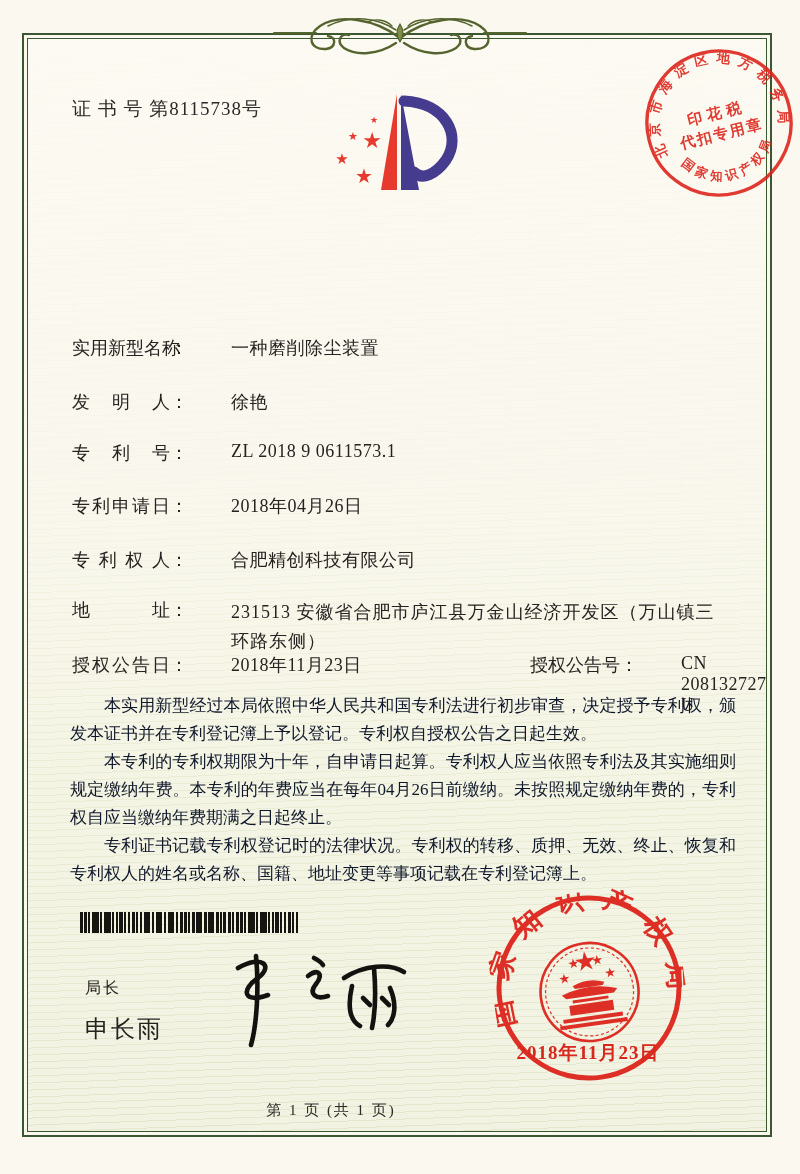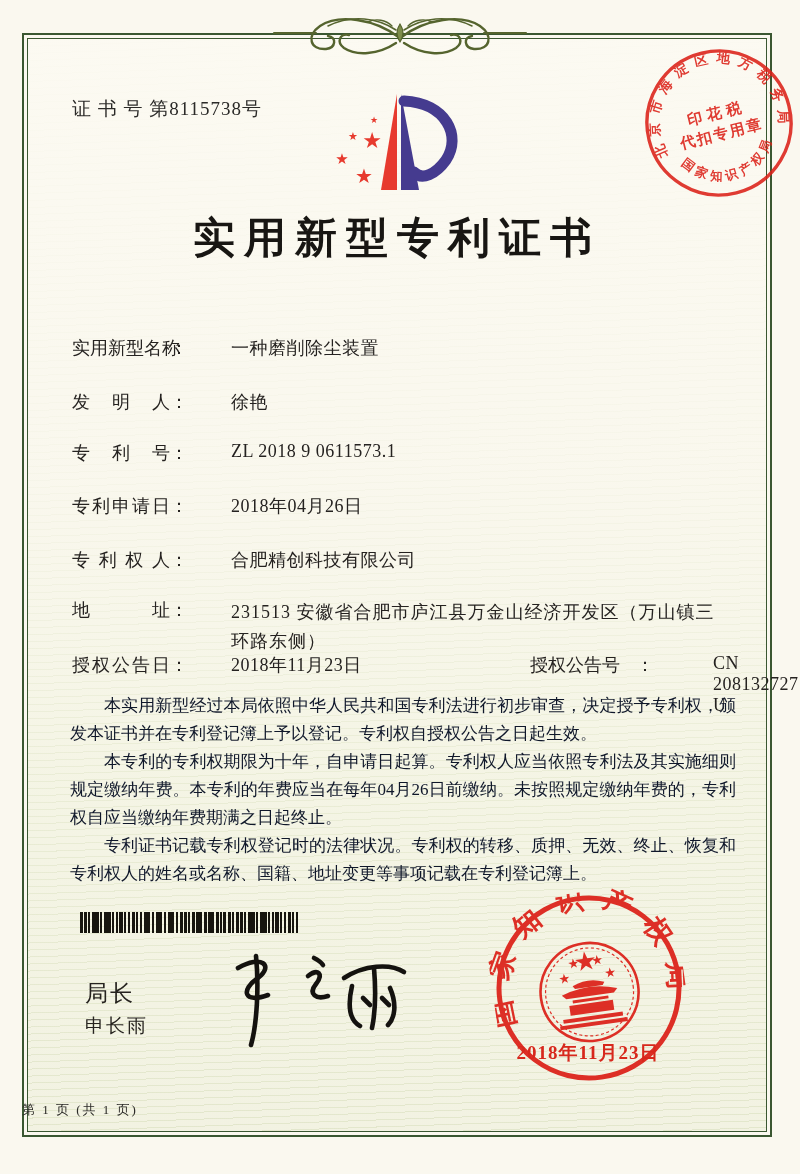--- a/index.html
+++ b/index.html
@@ -43,57 +43,57 @@
 
   
   .frow { position:absolute; left:72px; display:flex; font-size:18px; color:#252220; }
   .flabel {
     display:inline-block; width:98px;
     text-align:justify; text-align-last:justify; white-space:nowrap;
   }
   .fcolon { display:inline-block; margin-right:8px; }
   .fval { letter-spacing:.5px;margin-left:35px; }
   .addr .fval { max-width:486px; line-height:29px; letter-spacing:1px; }
-  .grant2 { position:absolute; left:458px; top:0; display:flex;gap:16px; }
+  .grant2 { position:absolute; left:458px; top:0; display:flex; }
   .grant2 .flabel { width:90px; }
 
   
   .body-text {
     position:absolute; left:70px; top:692px; width:666px;
     font-size:17px; line-height:28px; text-align:justify; color:#0f172a;
   }
   .body-text p { text-indent:2em; }
 
   
   .barcode {
     position:absolute; left:80px; top:912px; width:218px; height:21px;
     background-image:
       repeating-linear-gradient(90deg, #17150f 0 2px, rgba(0,0,0,0) 2px 4px),
       repeating-linear-gradient(90deg, #17150f 0 1px, rgba(0,0,0,0) 1px 6px),
       repeating-linear-gradient(90deg, #17150f 0 3px, rgba(0,0,0,0) 3px 13px);
   }
 
   
-  .commissioner-label { position:absolute; left:85px; top:978px;  font-size:23px; letter-spacing:2px; font-family:Liberation Sans, sans-serif; }
-  .commissioner-name  { position:absolute; left:85px; top:1013px; font-size:19px; letter-spacing:2px; font-family:"Liberation Sans","DejaVu Sans",sans-serif; }
+  .commissioner-label { position:absolute; left:85px; top:978px;  font-size:16px; letter-spacing:2px; font-family:Liberation Sans, sans-serif; }
+  .commissioner-name  { position:absolute; left:85px; top:1013px; font-size:24px; letter-spacing:2px; font-family:"Liberation Sans","DejaVu Sans",sans-serif; }
   .signature { position:absolute; left:218px; top:948px; }
 
   
   .seal { position:absolute; left:493px; top:892px; transform:rotate(-8deg); opacity:.93; }
   .seal-date {
     position:absolute; left:496px; top:1040px; width:184px; text-align:center;
     font-size:19px; color:#d7281c; letter-spacing:1px; font-weight:bold;
   }
 
   
   .tax-stamp { position:absolute; left:642px; top:46px; transform:rotate(-14deg); opacity:.88; }
 
   .footer {
     position:absolute; left:22px; top:1101px; width:618px;
-    text-align:left; font-size:13px; letter-spacing:2px; color:#2b2a27;
+    text-align:center; font-size:15px; letter-spacing:2px; color:#2b2a27;
   }
 
   .ornament { position:absolute; left:272px; top:10px; }
 
   svg text { font-family:"Liberation Serif","DejaVu Serif",serif; }
 </style>
 </head>
 <body>
 
 <div class="page">
@@ -128,21 +128,20 @@
     <polygon points="63,10 47,106 63,106" fill="#e73a2e"></polygon>
     <polygon points="67,10 67,106 85,106" fill="#453b8f"></polygon>
     <path d="M70,17 C112,19 128,52 112,76 C102,90 88,97 80,88" stroke="#453b8f" stroke-width="11" fill="none" stroke-linecap="round"></path>
     <text x="38" y="64" font-size="22" fill="#e73a2e" text-anchor="middle">★</text>
     <text x="30" y="99" font-size="20" fill="#e73a2e" text-anchor="middle">★</text>
     <text x="8" y="80" font-size="15" fill="#e73a2e" text-anchor="middle">★</text>
     <text x="19" y="56" font-size="11" fill="#e73a2e" text-anchor="middle">★</text>
     <text x="40" y="39" font-size="9" fill="#e73a2e" text-anchor="middle">★</text>
   </svg>
 
-  <div class="title">实用新型专利证书</div>
 
   <div class="frow" style="top:336px">
     <span class="flabel">实用新型名称</span>
       <span class="fcolon">：</span>
     <span class="fval">一种磨削除尘装置</span>
   </div>
   <div class="frow" style="top:390px">
     <span class="flabel">发明人</span>
       <span class="fcolon">：</span>
     <span class="fval">徐艳</span>

